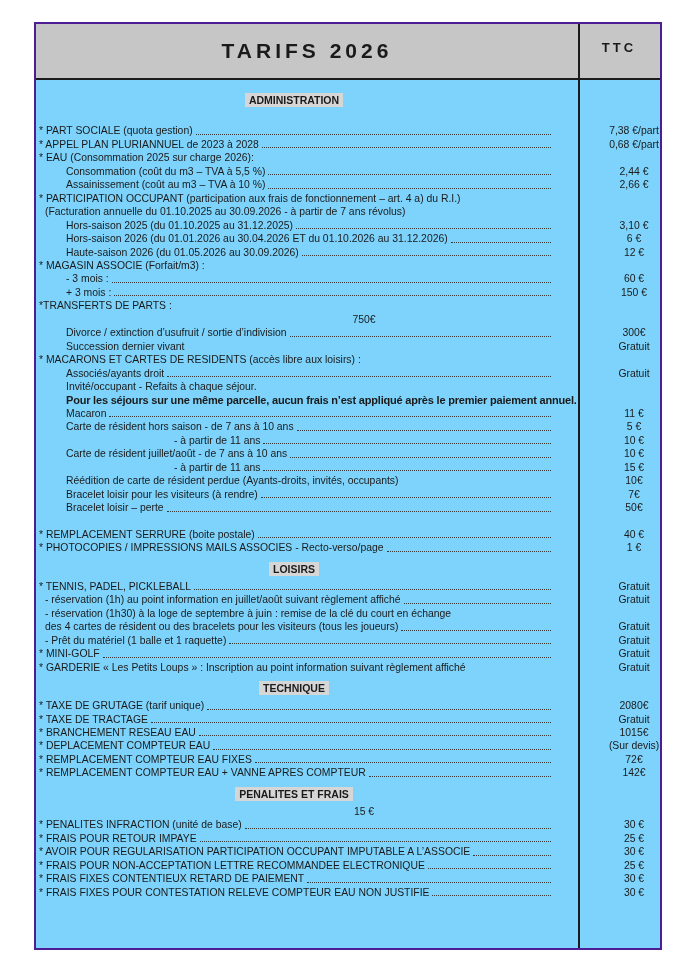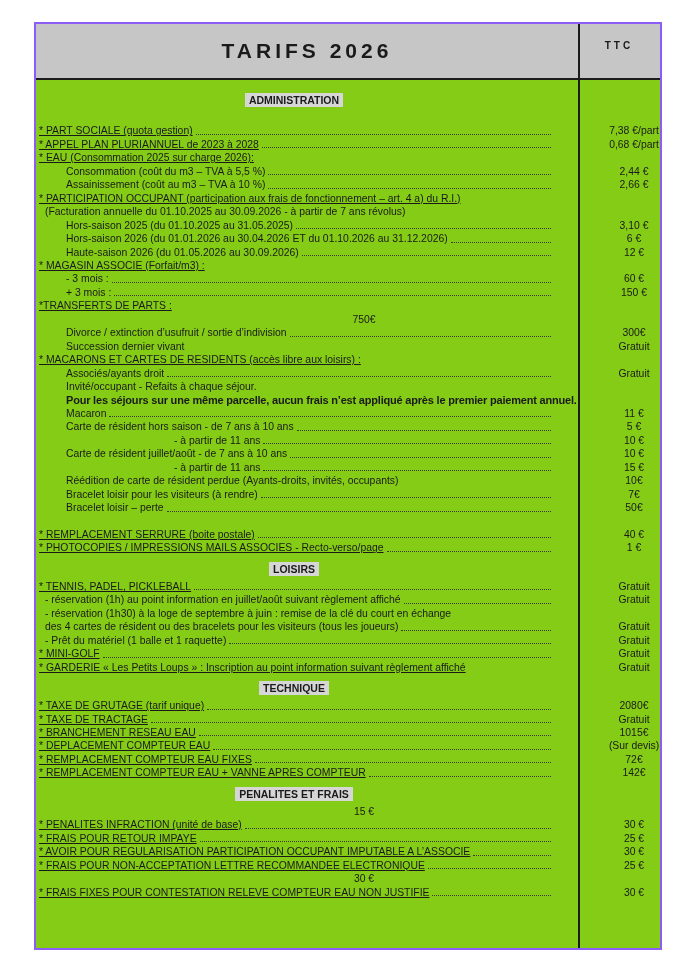--- a/index.html
+++ b/index.html
@@ -5,53 +5,53 @@
   html,body { margin:0; padding:0; }
   body {
     width:690px; height:975px; background:#ffffff;
     font-family:"Liberation Sans","DejaVu Sans",sans-serif;
     color:#1a1a1a;
     -webkit-font-smoothing:antialiased;
   }
   .sheet { position:relative; width:690px; height:975px; background:#fff; overflow:hidden; }
   .table {
     position:absolute; left:34px; top:22px; width:628px; height:928px;
-    border:2px solid #8b5cf6; box-sizing:border-box; background:#84cc16;
+    border:2px solid #4c1d95; box-sizing:border-box; background:#7dd3fc;
   }
   .vline {
     position:absolute; left:542px; top:0; bottom:0; width:2px;
     background:#1c1c1c; z-index:3;
   }
   .head {
     height:56px; background:#c6c6c6; border-bottom:2px solid #1c1c1c;
     box-sizing:border-box; display:flex; position:relative; z-index:1;
   }
   .head-title {
     width:542px; text-align:center; font-size:21px; font-weight:700;
     letter-spacing:4px; line-height:54px;
   }
   .head-ttc {
-    flex:1; text-align:center; font-size:10px; font-weight:700;
+    flex:1; text-align:center; font-size:13px; font-weight:700;
     letter-spacing:3px; margin-top:16px;
   }
   .body { padding-top:6px; }
   .row {
     display:flex; min-height:13.45px; line-height:13.45px; font-size:10.4px;
   }
   .desc {
     width:540px; box-sizing:border-box; display:flex; align-items:baseline;
     padding-right:24px; overflow:hidden;
   }
   .txt { white-space:pre; }
   .leader {
     flex:1; min-width:6px; border-bottom:1.3px dotted #3a3a3a;
     margin:0 1px 3px 3px; align-self:flex-end;
   }
   .val { flex:1; text-align:center; white-space:pre;padding-left:32px; }
-  .ind0 .desc { padding-left:3px;text-decoration:underline; }
+  .ind0 .desc { padding-left:3px; }
   .ind1 .desc { padding-left:9px; }
   .ind2 .desc { padding-left:30px; }
   .ind3 .desc { padding-left:138px; }
   .bold-row .txt { font-weight:700; font-size:11px; letter-spacing:-0.2px; }
   .section-row { margin:7px 0 4px; }
   .section-row .desc { justify-content:center; padding-left:0; }
   .section-label {
     background:#d6d6d6; font-weight:700; font-size:10.5px;
     padding:0 4px; line-height:14px;
   }
@@ -121,21 +121,21 @@
   </div>
         <div class="row ind1">
     <div class="desc">
       <span class="txt">(Facturation annuelle du 01.10.2025 au 30.09.2026 - à partir de 7 ans révolus)</span>
 
     </div>
     <div class="val"></div>
   </div>
         <div class="row ind2">
     <div class="desc">
-      <span class="txt">Hors-saison 2025 (du 01.10.2025 au 31.05.2025)</span>
+      <span class="txt">Hors-saison 2025 (du 01.10.2025 au 31.12.2025)</span>
       <span class="leader"></span>
     </div>
     <div class="val">3,10 €</div>
   </div>
         <div class="row ind2">
     <div class="desc">
       <span class="txt">Hors-saison 2026 (du 01.01.2026 au 30.04.2026 ET du 01.10.2026 au 31.12.2026)</span>
       <span class="leader"></span>
     </div>
     <div class="val">6 €</div>
@@ -428,20 +428,24 @@
     <div class="val">30 €</div>
   </div>
         <div class="row ind0">
     <div class="desc">
       <span class="txt">* FRAIS POUR NON-ACCEPTATION LETTRE RECOMMANDEE ELECTRONIQUE</span>
       <span class="leader"></span>
     </div>
     <div class="val">25 €</div>
   </div>
         <div class="row ind0">
+    <div class="desc">
+      <span class="txt">* FRAIS FIXES CONTENTIEUX RETARD DE PAIEMENT</span>
+      <span class="leader"></span>
+    </div>
     <div class="val">30 €</div>
   </div>
         <div class="row ind0">
     <div class="desc">
       <span class="txt">* FRAIS FIXES POUR CONTESTATION RELEVE COMPTEUR EAU NON JUSTIFIE</span>
       <span class="leader"></span>
     </div>
     <div class="val">30 €</div>
   </div>
       </div>

